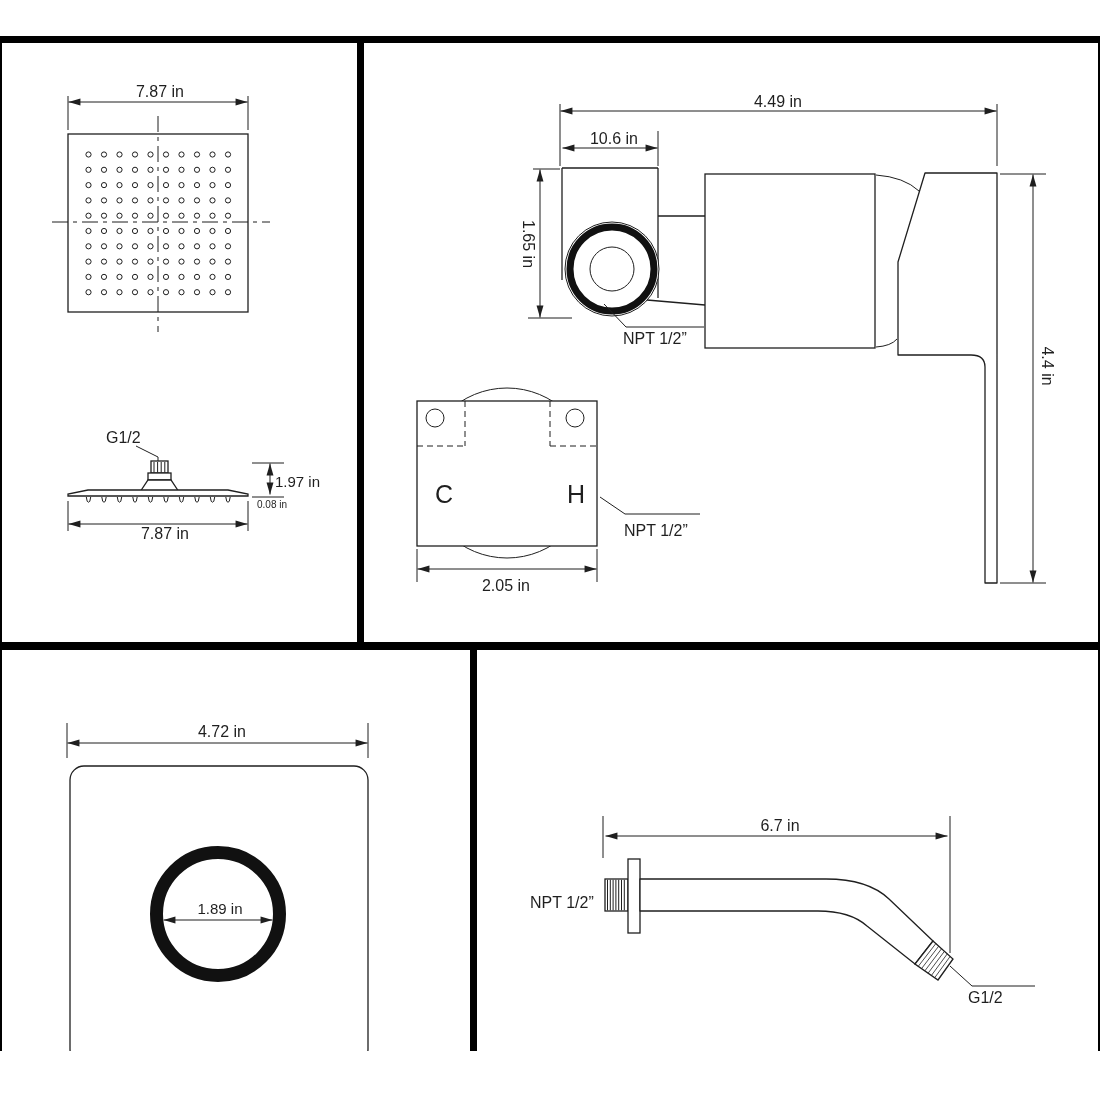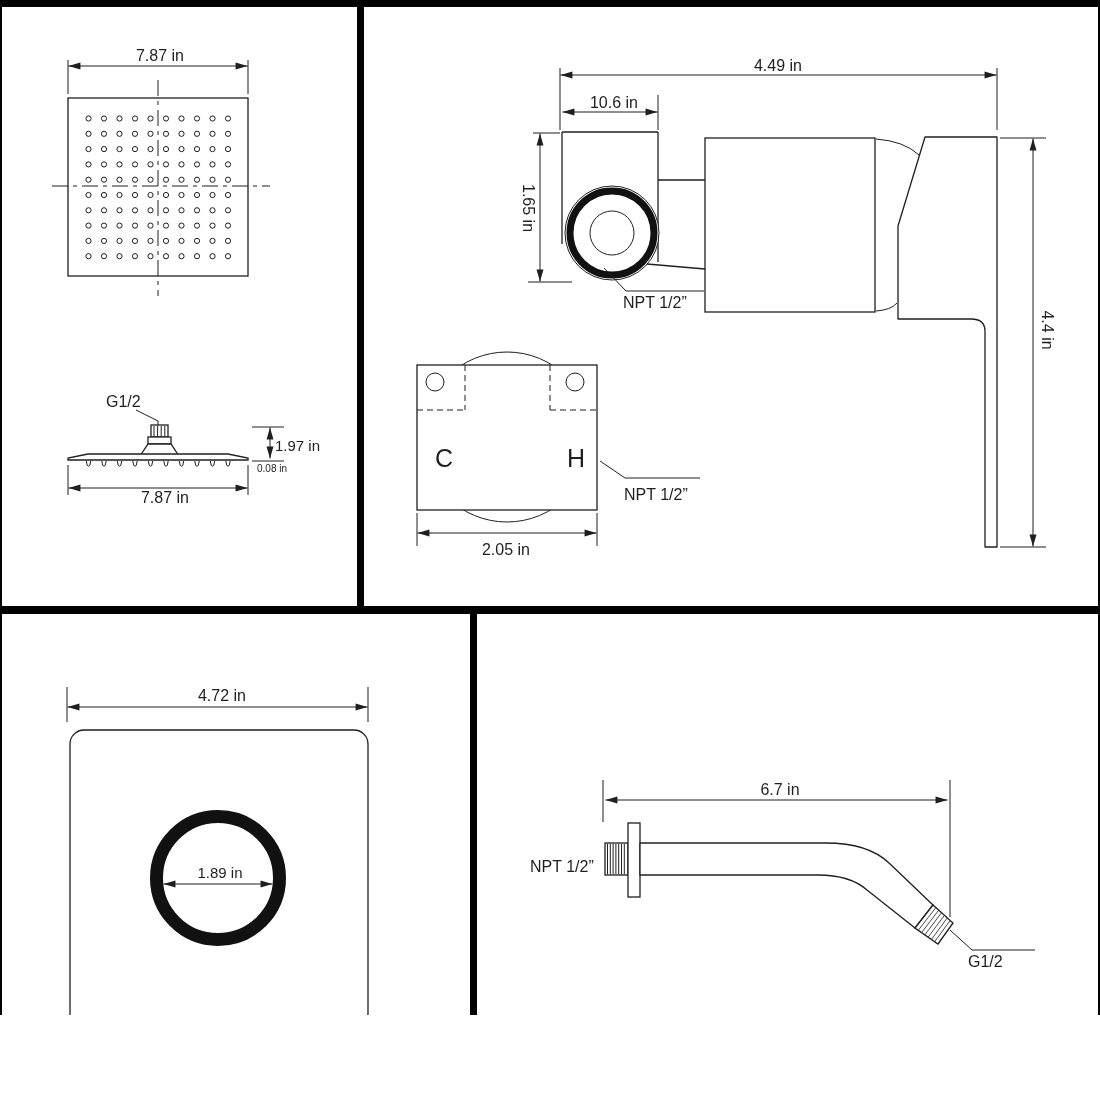--- a/index.html
+++ b/index.html
@@ -1,17 +1,17 @@
 <!DOCTYPE html>
 <html><head>
 <meta charset="utf-8">
 <style>
   html,body{margin:0;padding:0;background:#ffffff;}
   .stage{position:relative;width:1100px;height:1015px;background:#ffffff;overflow:hidden;
-         font-family:"Liberation Sans", sans-serif;}
+         font-family:"Liberation Sans", sans-serif;margin-top:36px;}
   svg{position:absolute;left:0;top:0;}
   text{fill:#1f1f1f;font-family:"Liberation Sans", sans-serif;}
   .dim-text{font-size:16px;}
   .dim-text-sm{font-size:10px;}
   .port-text{font-size:25px;}
   .ln{stroke:#1f1f1f;stroke-width:1.3;fill:none;}
   .ln-thin{stroke:#1f1f1f;stroke-width:1;fill:none;}
   .ln-fill{stroke:#1f1f1f;stroke-width:1.3;fill:#ffffff;}
   .dim{stroke:#1f1f1f;stroke-width:1;fill:none;}
   .dash{stroke:#1f1f1f;stroke-width:1;fill:none;stroke-dasharray:6 4;}

